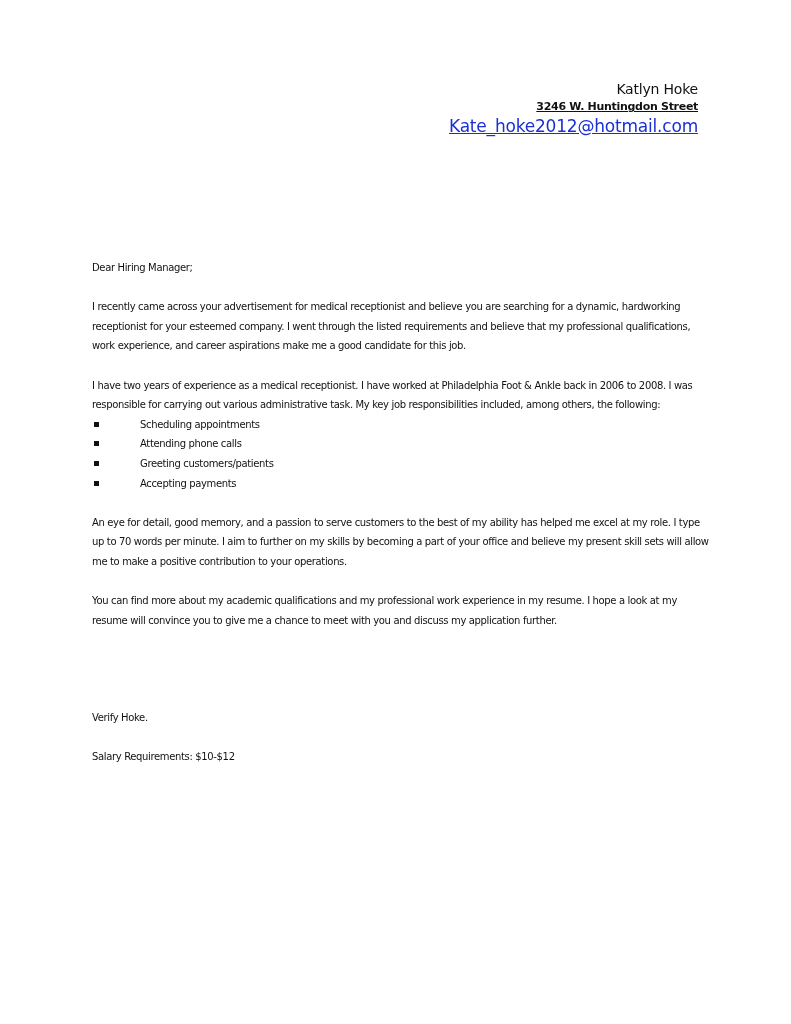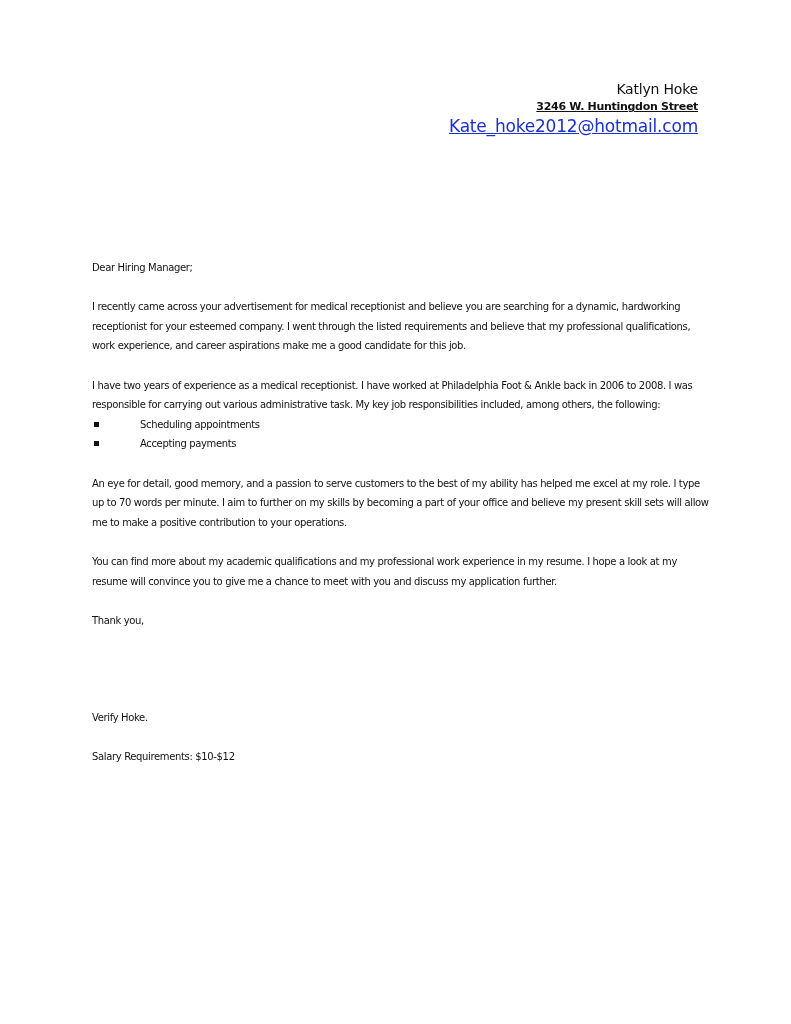--- a/index.html
+++ b/index.html
@@ -29,23 +29,24 @@
     <div class="bold">3246 W. Huntingdon Street</div>
     <div><a title="Kate_hoke2012@hotmail.com">Kate_hoke2012@hotmail.com</a></div>
   </div>
 
   <div class="body">
     <p>Dear Hiring Manager;</p>
     <p>I recently came across your advertisement for medical receptionist and believe you are searching for a dynamic, hardworking receptionist for your esteemed company.  I went through the listed requirements and believe that my professional qualifications, work experience, and career aspirations make me a good candidate for this job.</p>
     <p>I have two years of experience as a medical receptionist.  I have worked at Philadelphia Foot &amp; Ankle back in 2006 to 2008.  I was responsible for carrying out various administrative task.  My key job responsibilities included, among others, the following:</p>
     <ul class="bullets">
       <li><span class="dot"></span><span>Scheduling appointments</span></li>
+      <li><span class="dot"></span><span>Attending phone calls</span></li>
+      <li><span class="dot"></span><span>Greeting customers/patients</span></li>
       <li><span class="dot"></span><span>Accepting payments</span></li>
     </ul>
     <p>An eye for detail, good memory, and a passion to serve customers to the best of my ability has helped me excel at my role. I type up to 70 words per minute.  I aim to further on my skills by becoming a part of your office and believe my present skill sets will allow me to make a positive contribution to your operations.</p>
     <p>You can find more about my academic qualifications and my professional work experience in my resume.  I hope a look at my resume will convince you to give me a chance to meet with you and discuss my application further.</p>
-    <p>Thank you,</p>
     <div class="gap2"></div>
     <p>Verify Hoke.</p>
     <p>Salary Requirements: $10-$12</p>
   </div>
 
 </div>
 
 </body></html>

